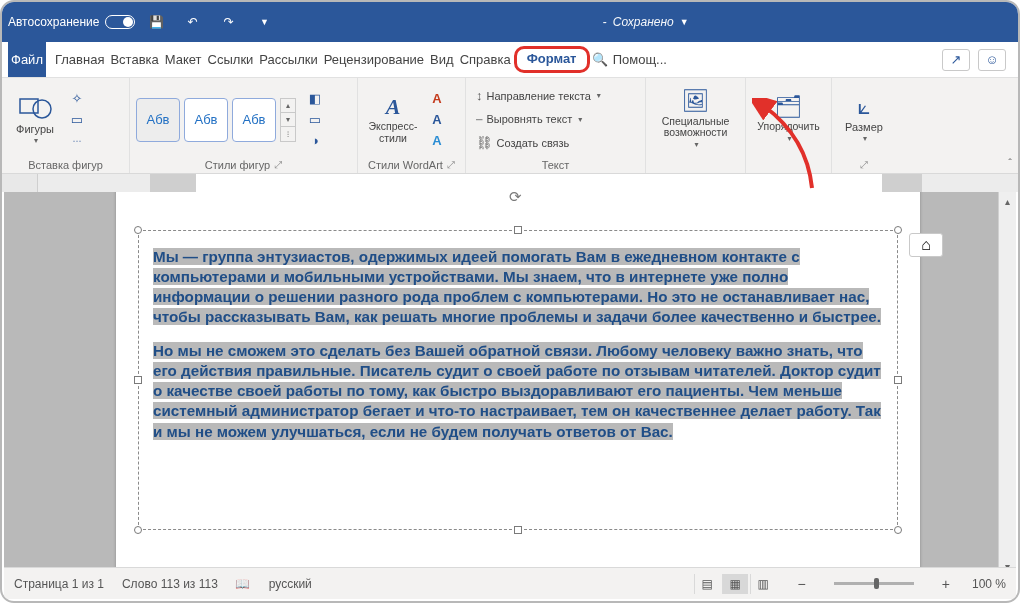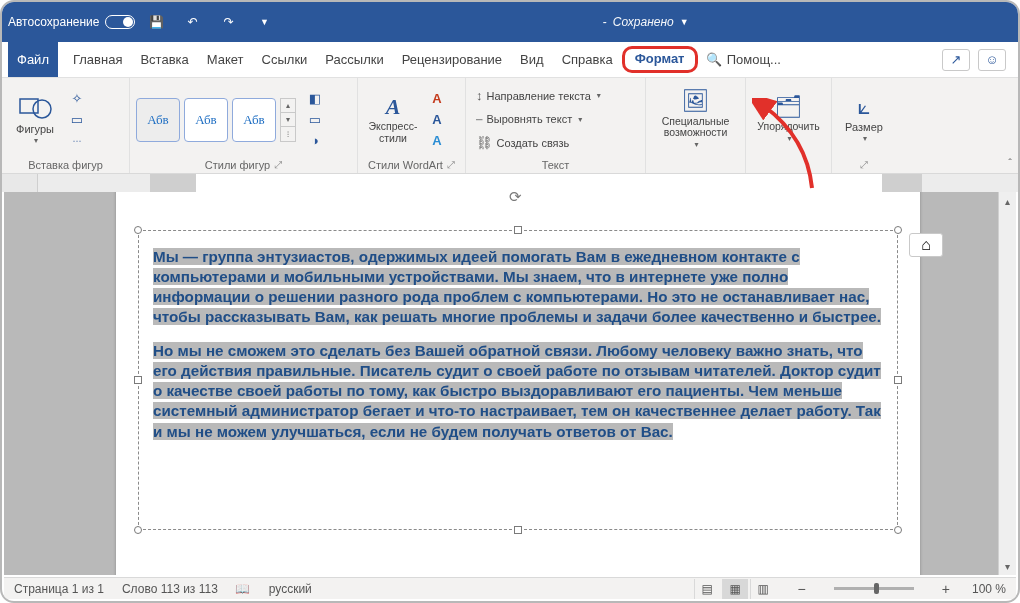--- a/index.html
+++ b/index.html
@@ -12,21 +12,21 @@
 .titlebar .doc { flex: 1; text-align: center; display: flex; justify-content: center; align-items: center; gap: 6px; white-space: nowrap; overflow: hidden; }
 .titlebar .right { display: flex; align-items: center; gap: 10px; }
 .titlebar .icon-btn { width: 30px; height: 30px; display: flex; align-items: center; justify-content: center; color: #fff; }
 .autosave { display: flex; align-items: center; gap: 6px; }
 .toggle { width: 30px; height: 14px; border: 1px solid #fff; border-radius: 8px; position: relative; }
 .toggle::after { content: ""; position: absolute; right: 1px; top: 1px; width: 10px; height: 10px; background: #fff; border-radius: 50%; }
 .saved { font-style: italic; opacity: .95; }
 
 
 .tabs { height: 36px; background: #fff; border-bottom: 1px solid #e1e1e1; display: flex; align-items: stretch; font-size: 13px; color: #444; padding: 0 6px; }
-.tab { padding: 0 9px; display: flex; align-items: center; cursor: pointer; white-space: nowrap; }
+.tab { padding: 0 3px; display: flex; align-items: center; cursor: pointer; white-space: nowrap; }
 .tab.file { background: #2b579a; color: #fff; margin-right: 6px; }
 .tab-gap { flex: 1; }
 .tab-right { display: flex; align-items: center; gap: 8px; padding-right: 6px; }
 .share-box, .smile-box { width: 28px; height: 22px; border: 1px solid #c9c9c9; border-radius: 3px; display: flex; align-items: center; justify-content: center; color: #2b579a; font-size: 13px; }
 
 
 .format-wrap { position: relative; display: flex; align-items: center; }
 .format-box { border: 3px solid #e1302a; border-radius: 10px; padding: 2px 10px 4px; margin: 2px 0; }
 .format-text { color: #2b579a; font-weight: 600; border-bottom: 2px solid #2b579a; padding-bottom: 18px; }
 
@@ -34,21 +34,21 @@
 .ribbon { height: 96px; background: #f3f2f1; border-bottom: 1px solid #d9d9d9; display: flex; font-size: 11px; color: #444; position: relative; }
 .group { border-right: 1px solid #e1e1e1; display: flex; flex-direction: column; justify-content: space-between; padding: 4px 6px 2px; }
 .group-label { text-align: center; color: #666; font-size: 11px; padding-top: 2px; white-space: nowrap; display: flex; align-items: center; justify-content: center; gap: 4px; }
 .launcher { font-size: 10px; color: #888; }
 .group-body { flex: 1; display: flex; align-items: center; gap: 4px; }
 
 .big-btn { display: flex; flex-direction: column; align-items: center; justify-content: center; width: 54px; gap: 2px; cursor: pointer; padding: 4px 2px; }
 .big-btn .ic { font-size: 22px; color: #2b579a; }
 .big-btn span { text-align: center; line-height: 1.1; }
 
-.shape-style { width: 44px; height: 44px; border: 1px solid #8faadc; border-radius: 4px; display: flex; align-items: center; justify-content: center; color: #2371c4; font-size: 13px; background: #fff; cursor: pointer; font-family: Liberation Serif, serif; }
+.shape-style { width: 44px; height: 44px; border: 1px solid #8faadc; border-radius: 4px; display: flex; align-items: center; justify-content: center; color: #2371c4; font-size: 13px; background: #fff; cursor: pointer; }
 .gallery-arrows { display: flex; flex-direction: column; border: 1px solid #c9c9c9; width: 16px; height: 44px; }
 .gallery-arrows div { flex: 1; display: flex; align-items: center; justify-content: center; font-size: 8px; color: #666; border-bottom: 1px solid #c9c9c9; }
 .gallery-arrows div:last-child { border-bottom: none; }
 
 .mini-col { display: flex; flex-direction: column; gap: 3px; justify-content: center; }
 .mini-btn { width: 22px; height: 18px; display: flex; align-items: center; justify-content: center; color: #2b579a; cursor: pointer; font-size: 13px; }
 
 .text-cmd { display: flex; align-items: center; gap: 4px; cursor: pointer; padding: 2px 4px; white-space: nowrap; }
 .text-cmd .ic { color: #555; font-size: 13px; }
 
@@ -83,21 +83,21 @@
 .h-ml { left: -5px; top: 50%; transform: translateY(-50%); width: 8px; height: 8px; border-radius: 0; }
 .h-mr { right: -5px; top: 50%; transform: translateY(-50%); width: 8px; height: 8px; border-radius: 0; }
 .layout-btn { position: absolute; right: -46px; top: 2px; width: 34px; height: 24px; background: #fff; border: 1px solid #c9c9c9; border-radius: 3px; display: flex; align-items: center; justify-content: center; font-size: 16px; }
 
 .tcontent { padding: 16px 14px; font-family: Georgia, "Times New Roman", serif; font-size: 15.2px; line-height: 1.32; color: #204e87; }
 .tcontent p { margin-bottom: 14px; }
 .tcontent .hl { background: #b9b9b9; }
 .tcontent b { font-weight: 700; }
 
 
-.status { position: absolute; left: 2px; right: 2px; bottom: 2px; height: 22px; background: #f3f2f1; border-top: 1px solid #d9d9d9; display: flex; align-items: center; font-size: 12px; color: #555; padding: 0 10px; gap: 18px; }
+.status { position: absolute; left: 2px; right: 2px; bottom: 2px; height: 32px; background: #f3f2f1; border-top: 1px solid #d9d9d9; display: flex; align-items: center; font-size: 12px; color: #555; padding: 0 10px; gap: 18px; }
 .status .spacer { flex: 1; }
 .view-btns { display: flex; align-items: center; gap: 2px; }
 .view-btn { width: 26px; height: 20px; display: flex; align-items: center; justify-content: center; color: #555; cursor: pointer; border-left: 1px solid #d9d9d9; }
 .zoom-slider { width: 80px; height: 3px; background: #b0b0b0; position: relative; margin: 0 6px; }
 .zoom-slider::after { content: ""; position: absolute; left: 50%; top: -4px; width: 5px; height: 11px; background: #666; border-radius: 2px; }
 .zbtn { cursor: pointer; padding: 0 4px; font-size: 14px; }
 
 
 .arrow-svg { position: absolute; top: 96px; left: 750px; width: 90px; height: 100px; pointer-events: none; z-index: 50; }
 </style>

